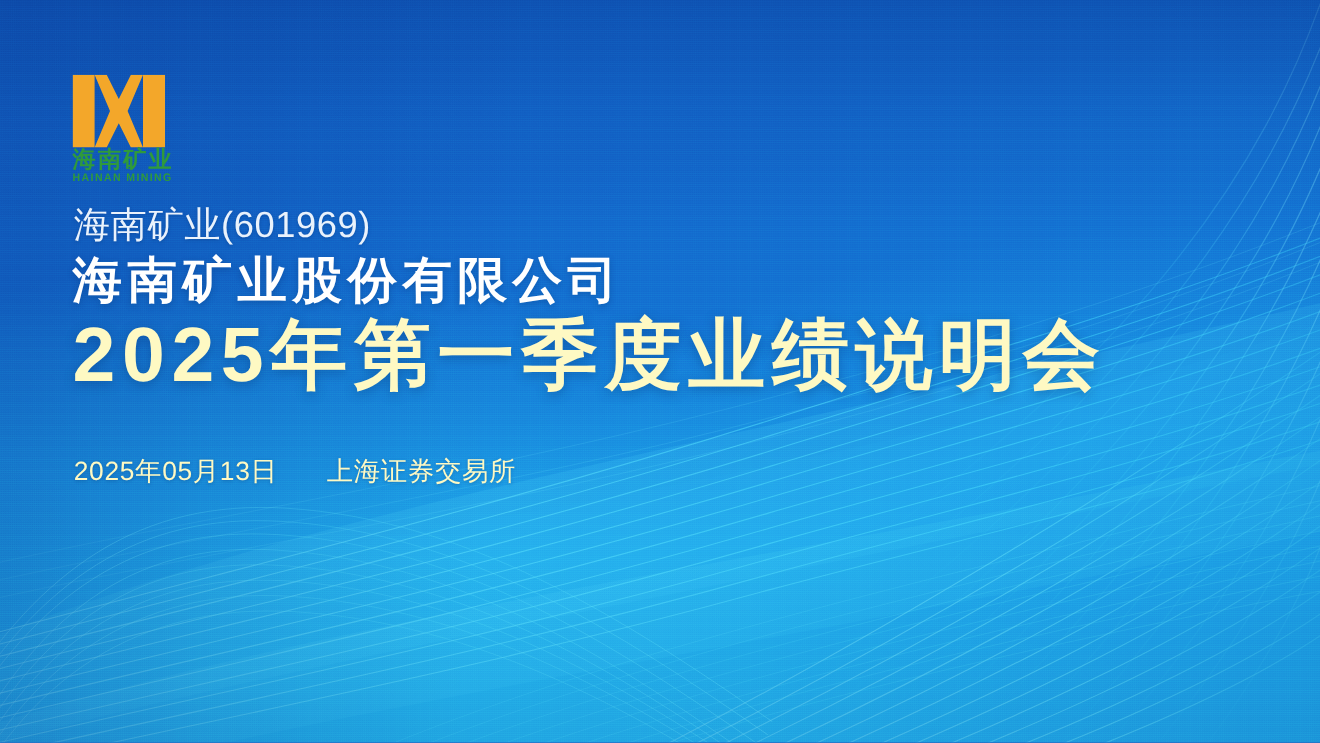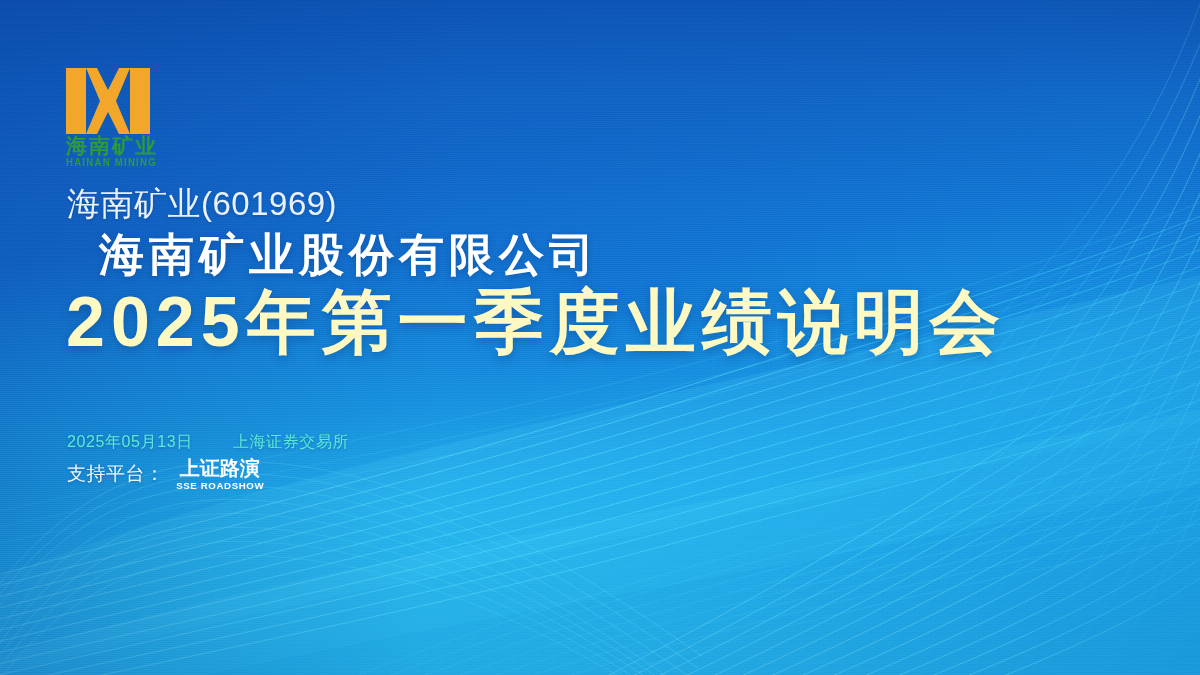--- a/index.html
+++ b/index.html
@@ -84,37 +84,36 @@
   }
   .company-line{
     position:absolute;left:66px;top:228px;
     font-size:45px;
     font-weight:bold;
     color:#ffffff;
     letter-spacing:5px;
     line-height:1.18;
     text-shadow:0 2px 6px rgba(6,46,110,.32);
     white-space:nowrap;
-    margin-left:33px;
   }
   .headline{
     position:absolute;left:66px;top:283px;
     font-size:70px;
     font-weight:bold;
     color:#fef9c3;
     letter-spacing:6px;
     line-height:1.12;
     text-shadow:0 3px 10px rgba(6,46,110,.34);
     white-space:nowrap;
   }
 
   .meta-line{
-    position:absolute;left:67px;top:432px;
-    font-size:16px;
-    color:#5eead4;
+    position:absolute;left:67px;top:412px;
+    font-size:24px;
+    color:#fef9c3;
     letter-spacing:.6px;
     text-shadow:0 1px 3px rgba(6,46,110,.32);
     white-space:nowrap;
   }
   .meta-gap{display:inline-block;width:30px;}
 
   .platform-row{
     position:absolute;left:67px;top:458px;
     display:flex;align-items:center;
     white-space:nowrap;
@@ -289,22 +288,15 @@
     <div class="company-line">海南矿业股份有限公司</div>
 
     <div class="headline">2025年第一季度业绩说明会</div>
 
     <div class="meta-line">
       <span>2025年05月13日</span>
       <span class="meta-gap"></span>
       <span>上海证券交易所</span>
     </div>
 
-    <div class="platform-row">
-      <span class="platform-label">支持平台：</span>
-      <span class="sse-logo">
-        <span class="sse-cn">上证路演</span>
-        <span class="sse-en">SSE ROADSHOW</span>
-      </span>
-    </div>
 
   </div>
 </div>
 
 </body></html>

